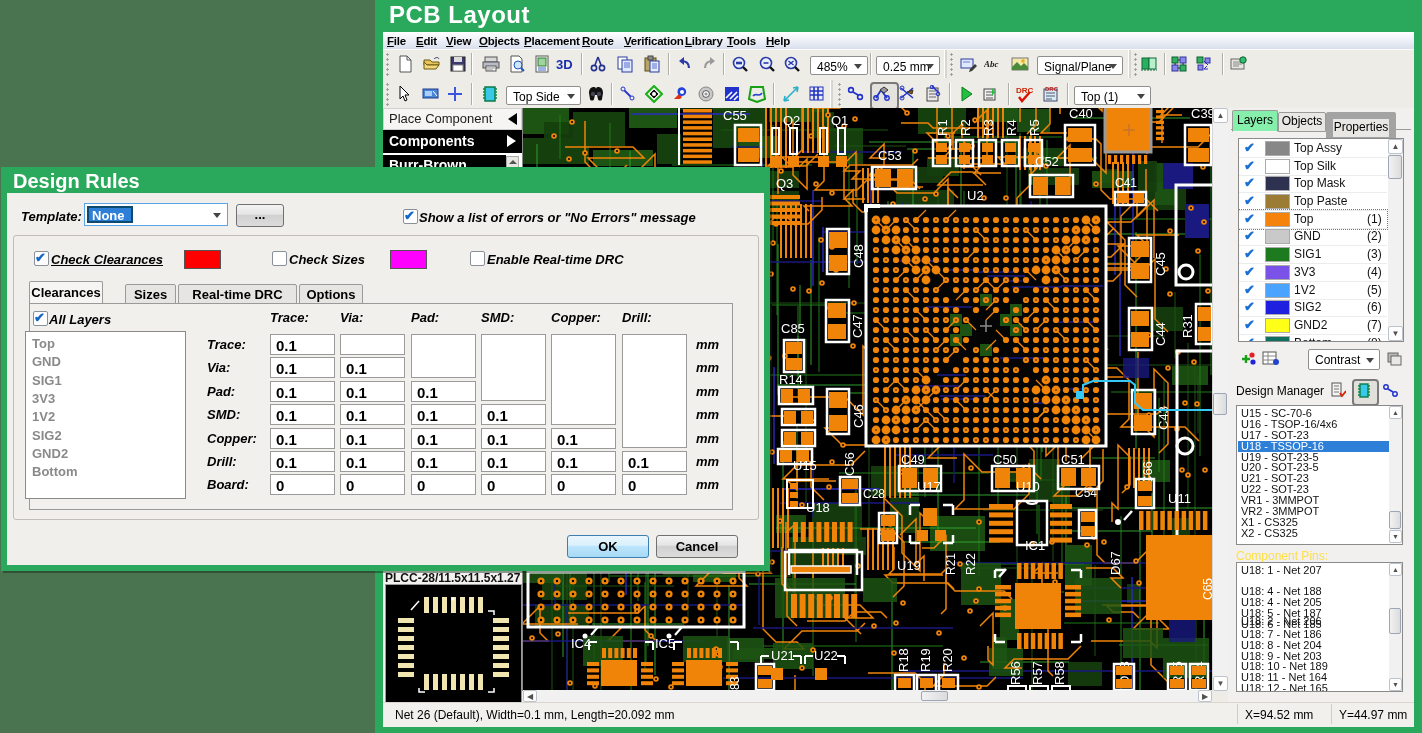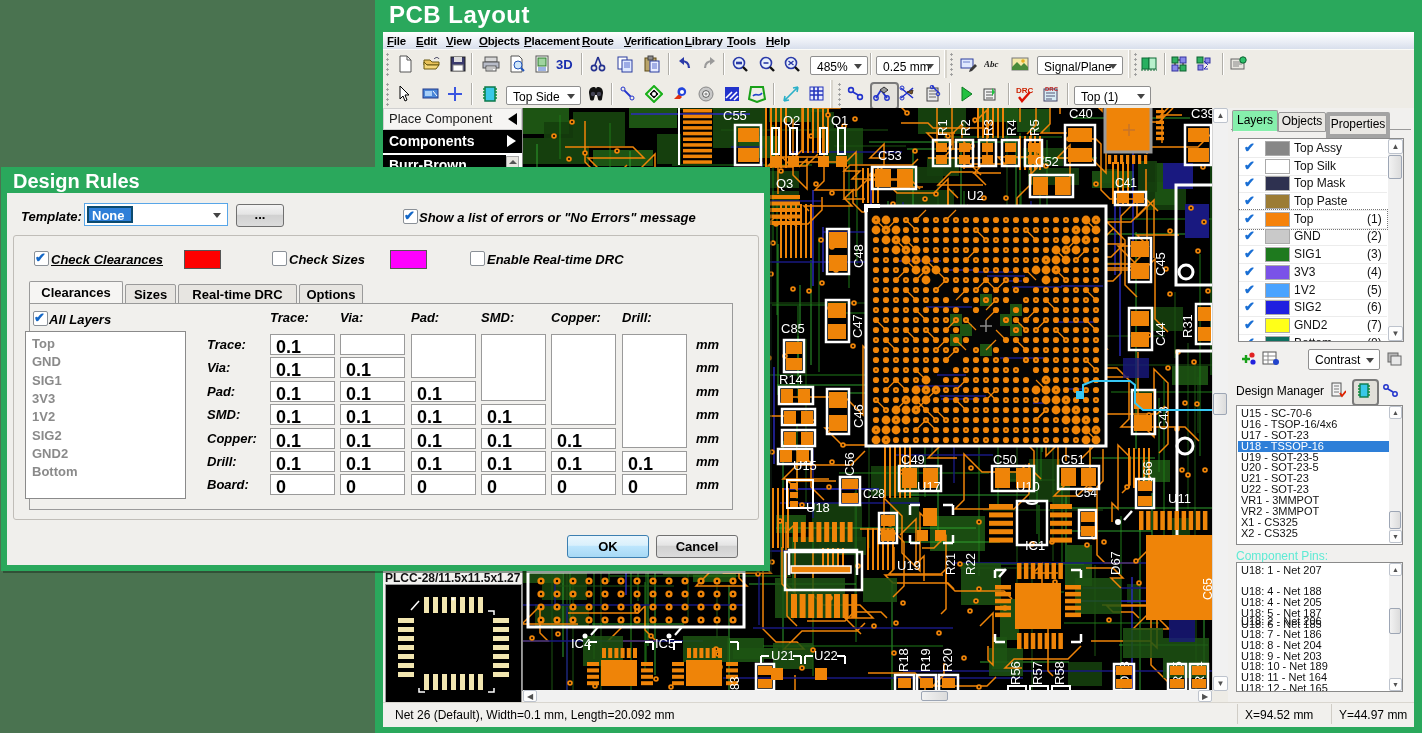--- a/index.html
+++ b/index.html
@@ -4,21 +4,21 @@
 body{width:1422px;height:733px;position:relative;overflow:hidden;background:#4a7350;
  font-family:"Liberation Sans",sans-serif;}
 .abs{position:absolute;}
 .b{font-weight:bold;font-style:italic;}
 .hdl{position:absolute;width:3px;background-image:radial-gradient(circle,#9a9a9a 34%,transparent 36%);background-size:3px 5px;}
 .combo{position:absolute;background:#fff;border:1px solid #8f8f8f;border-radius:2px;font-size:12px;color:#000;}
 .combo .ar{position:absolute;right:5px;top:50%;margin-top:-2px;width:0;height:0;border-left:4px solid transparent;border-right:4px solid transparent;border-top:5px solid #444;}
 .cbx{position:absolute;width:13px;height:13px;background:#fff;border:1px solid #8a9097;border-radius:2px;}
 .cbx.on:before{content:"\2714";position:absolute;left:0px;top:-2px;color:#1467c6;font-size:13px;font-weight:bold;}
 .lbl{position:absolute;font-size:13px;color:#000;white-space:nowrap;}
-.inp{position:absolute;background:#fff;border:1px solid #9a9a9a;font-size:18px;font-weight:bold;color:#000;padding:2px 0 0 5px;box-sizing:border-box;}
+.inp{position:absolute;background:#fff;border:1px solid #9a9a9a;font-size:15px;font-weight:bold;color:#000;padding:2px 0 0 5px;box-sizing:border-box;}
 .btn{position:absolute;box-sizing:border-box;border:1px solid #707070;border-radius:3px;background:linear-gradient(#f4f4f4,#e4e4e4 45%,#d0d0d0 46%,#dcdcdc);font-size:13px;font-weight:bold;text-align:center;color:#000;}
 .sbb{position:absolute;background:#fdfdfd;border:1px solid #bdc3cd;border-radius:2px;box-sizing:border-box;color:#505050;text-align:center;}
 .sbt{position:absolute;background:linear-gradient(90deg,#f2f2f2,#dcdcdc);border:1px solid #9da6b5;border-radius:2px;box-sizing:border-box;}
 </style></head><body>
 <div class="abs" style="left:375px;top:0;width:1047px;height:733px;background:#2aa85c;"></div>
 <div class="abs" style="left:389px;top:1px;width:400px;height:31px;font-size:24px;font-weight:bold;color:#fff;letter-spacing:0.5px;">PCB&nbsp;Layout</div>
 <div class="abs" style="left:383px;top:32px;width:1031px;height:694px;background:#eeece6;"></div>
 <div class="abs" style="left:383px;top:32px;width:1031px;height:17px;background:linear-gradient(#ffffff,#e9edf5 60%,#d8dfec);border-bottom:1px solid #c8cdd6;"></div>
 <div class="abs" style="left:387px;top:35px;font-size:11.5px;font-weight:bold;letter-spacing:-0.2px;color:#000;"><u>F</u>ile</div>
 <div class="abs" style="left:416px;top:35px;font-size:11.5px;font-weight:bold;letter-spacing:-0.2px;color:#000;"><u>E</u>dit</div>
@@ -2324,21 +2324,21 @@
     <div class="sbb" style="left:0;top:0;width:14px;height:12px;font-size:8px;line-height:11px;">◀</div>
   </div>
 <div class="abs" style="left:1198px;top:690px;width:14px;height:12px;">
     <div class="sbb" style="left:0;top:0;width:14px;height:12px;font-size:8px;line-height:11px;">▶</div>
   </div>
 <div class="sbt" style="left:921px;top:691px;width:27px;height:10px;"></div>
 <div class="abs" style="left:1228px;top:108px;width:186px;height:594px;background:#f1f0ee;"></div>
 <div class="abs" style="left:1231px;top:129px;width:180px;height:1px;background:#9a9a9a;"></div>
 <div class="abs" style="left:1232px;top:110px;width:44px;height:20px;background:#86efac;border:1px solid #9a9a9a;border-bottom:1px solid #f6f5f3;border-radius:2px 2px 0 0;font-size:12px;text-align:center;line-height:19px;">Layers</div>
 <div class="abs" style="left:1278px;top:112px;width:46px;height:18px;background:#e9e7e3;border:1px solid #9a9a9a;border-radius:2px 2px 0 0;font-size:12px;text-align:center;line-height:17px;">Objects</div>
-<div class="abs" style="left:1326px;top:112px;width:56px;height:18px;background:#e9e7e3;border:4px solid #a3a3a3;border-radius:2px 2px 0 0;font-size:12px;text-align:center;line-height:17px;">Properties</div>
+<div class="abs" style="left:1326px;top:112px;width:56px;height:18px;background:#e9e7e3;border:7px solid #a3a3a3;border-radius:2px 2px 0 0;font-size:12px;text-align:center;line-height:17px;">Properties</div>
 <div class="abs" style="left:1238px;top:138px;width:166px;height:204px;background:#fff;border:1px solid #8a8a8a;box-sizing:border-box;overflow:hidden;">
 <div style="position:absolute;left:0px;top:0px;width:148px;height:18px;border-bottom:1px solid #ececec;">
       <span style="position:absolute;left:5px;top:1px;color:#1a6fd4;font-weight:bold;font-size:13px;">✔</span>
       <span style="position:absolute;left:26px;top:2px;width:23px;height:13px;background:#878787;border:1px solid #aaa;"></span>
       <span style="position:absolute;left:55px;top:2px;font-size:12px;color:#111;">Top Assy</span>
       <span style="position:absolute;left:128px;top:2px;font-size:12px;color:#111;"></span>
     </div>
 <div style="position:absolute;left:0px;top:18px;width:148px;height:18px;border-bottom:1px solid #ececec;">
       <span style="position:absolute;left:5px;top:1px;color:#1a6fd4;font-weight:bold;font-size:13px;">✔</span>
       <span style="position:absolute;left:26px;top:2px;width:23px;height:13px;background:#ffffff;border:1px solid #aaa;"></span>
@@ -2457,21 +2457,21 @@
 <div style="position:absolute;left:4px;top:89px;font-size:11px;line-height:11px;color:#111;white-space:nowrap;">VR1 - 3MMPOT</div>
 <div style="position:absolute;left:4px;top:100px;font-size:11px;line-height:11px;color:#111;white-space:nowrap;">VR2 - 3MMPOT</div>
 <div style="position:absolute;left:4px;top:111px;font-size:11px;line-height:11px;color:#111;white-space:nowrap;">X1 - CS325</div>
 <div style="position:absolute;left:4px;top:122px;font-size:11px;line-height:11px;color:#111;white-space:nowrap;">X2 - CS325</div>
 </div>
 <div class="abs" style="left:1389px;top:406px;width:13px;height:137px;background:#f1f1f1;">
     <div class="sbb" style="left:0;top:0;width:13px;height:13px;font-size:7px;line-height:12px;">▲</div>
     <div class="sbb" style="left:0;top:124px;width:13px;height:13px;font-size:7px;line-height:12px;">▼</div>
     <div class="sbt" style="left:0px;top:105px;width:12px;height:18px;"></div>
   </div>
-<div class="abs" style="left:1236px;top:549px;font-size:12px;color:#5eead4;">Component Pins:</div>
+<div class="abs" style="left:1236px;top:549px;font-size:12px;color:#fde047;">Component Pins:</div>
 <div class="abs" style="left:1236px;top:562px;width:167px;height:130px;background:#fff;border:1px solid #8a8a8a;box-sizing:border-box;overflow:hidden;">
 <div style="position:absolute;left:4px;top:2px;font-size:11px;line-height:11px;color:#111;white-space:nowrap;">U18: 1 - Net 207</div>
 <div style="position:absolute;left:4px;top:13px;font-size:11px;line-height:11px;color:#111;white-space:nowrap;margin-top:40px;">U18: 2 - Net 206</div>
 <div style="position:absolute;left:4px;top:23px;font-size:11px;line-height:11px;color:#111;white-space:nowrap;">U18: 4 - Net 188</div>
 <div style="position:absolute;left:4px;top:34px;font-size:11px;line-height:11px;color:#111;white-space:nowrap;">U18: 4 - Net 205</div>
 <div style="position:absolute;left:4px;top:45px;font-size:11px;line-height:11px;color:#111;white-space:nowrap;">U18: 5 - Net 187</div>
 <div style="position:absolute;left:4px;top:56px;font-size:11px;line-height:11px;color:#111;white-space:nowrap;">U18: 6 - Net 185</div>
 <div style="position:absolute;left:4px;top:66px;font-size:11px;line-height:11px;color:#111;white-space:nowrap;">U18: 7 - Net 186</div>
 <div style="position:absolute;left:4px;top:77px;font-size:11px;line-height:11px;color:#111;white-space:nowrap;">U18: 8 - Net 204</div>
 <div style="position:absolute;left:4px;top:88px;font-size:11px;line-height:11px;color:#111;white-space:nowrap;">U18: 9 - Net 203</div>
@@ -2503,21 +2503,21 @@
 <div class="lbl b" style="left:418px;top:43px;">Show a list of errors or "No Errors" message</div>
 <div class="abs" style="left:12px;top:68px;width:744px;height:283px;border:1px solid #c0bdb8;border-radius:3px;"></div>
 <div class="cbx on" style="left:33px;top:84px;"></div>
 <div class="lbl b" style="left:50px;top:85px;text-decoration:underline;">Check Clearances</div>
 <div class="abs" style="left:183px;top:83px;width:35px;height:17px;background:#fe0000;border:1px solid #555;"></div>
 <div class="cbx" style="left:271px;top:84px;"></div>
 <div class="lbl b" style="left:288px;top:85px;">Check Sizes</div>
 <div class="abs" style="left:389px;top:83px;width:35px;height:17px;background:#fe00fe;border:1px solid #555;"></div>
 <div class="cbx" style="left:469px;top:84px;"></div>
 <div class="lbl b" style="left:486px;top:85px;">Enable Real-time DRC</div>
-<div class="abs" style="left:28px;top:114px;width:94px;height:23px;background:#f6f5f3;border:1px solid #9a9a9a;border-bottom:none;border-radius:2px 2px 0 0;font-size:13px;font-weight:bold;text-align:center;line-height:22px;box-sizing:border-box;">Clearances</div>
+<div class="abs" style="left:28px;top:114px;width:74px;height:23px;background:#f6f5f3;border:1px solid #9a9a9a;border-bottom:none;border-radius:2px 2px 0 0;font-size:13px;font-weight:bold;text-align:center;line-height:22px;box-sizing:border-box;">Clearances</div>
 <div class="abs" style="left:124px;top:117px;width:51px;height:20px;background:#e7e5e1;border:1px solid #9a9a9a;border-radius:2px 2px 0 0;font-size:13px;font-weight:bold;text-align:center;line-height:19px;box-sizing:border-box;">Sizes</div>
 <div class="abs" style="left:177px;top:117px;width:119px;height:20px;background:#e7e5e1;border:1px solid #9a9a9a;border-radius:2px 2px 0 0;font-size:13px;font-weight:bold;text-align:center;line-height:19px;box-sizing:border-box;">Real-time DRC</div>
 <div class="abs" style="left:298px;top:117px;width:64px;height:20px;background:#e7e5e1;border:1px solid #9a9a9a;border-radius:2px 2px 0 0;font-size:13px;font-weight:bold;text-align:center;line-height:19px;box-sizing:border-box;">Options</div>
 <div class="abs" style="left:28px;top:136px;width:702px;height:205px;border:1px solid #9a9a9a;background:#f1f0ed;"></div>
 <div class="cbx on" style="left:32px;top:144px;"></div>
 <div class="lbl b" style="left:48px;top:145px;">All Layers</div>
 <div class="abs" style="left:24px;top:164px;width:159px;height:166px;background:#fff;border:1px solid #8a8a8a;">
       <div style="position:absolute;left:6px;top:4px;font-size:13px;font-weight:bold;color:#8a8a8a;">Top</div>
       <div style="position:absolute;left:6px;top:22px;font-size:13px;font-weight:bold;color:#8a8a8a;">GND</div>
       <div style="position:absolute;left:6px;top:41px;font-size:13px;font-weight:bold;color:#8a8a8a;">SIG1</div>

